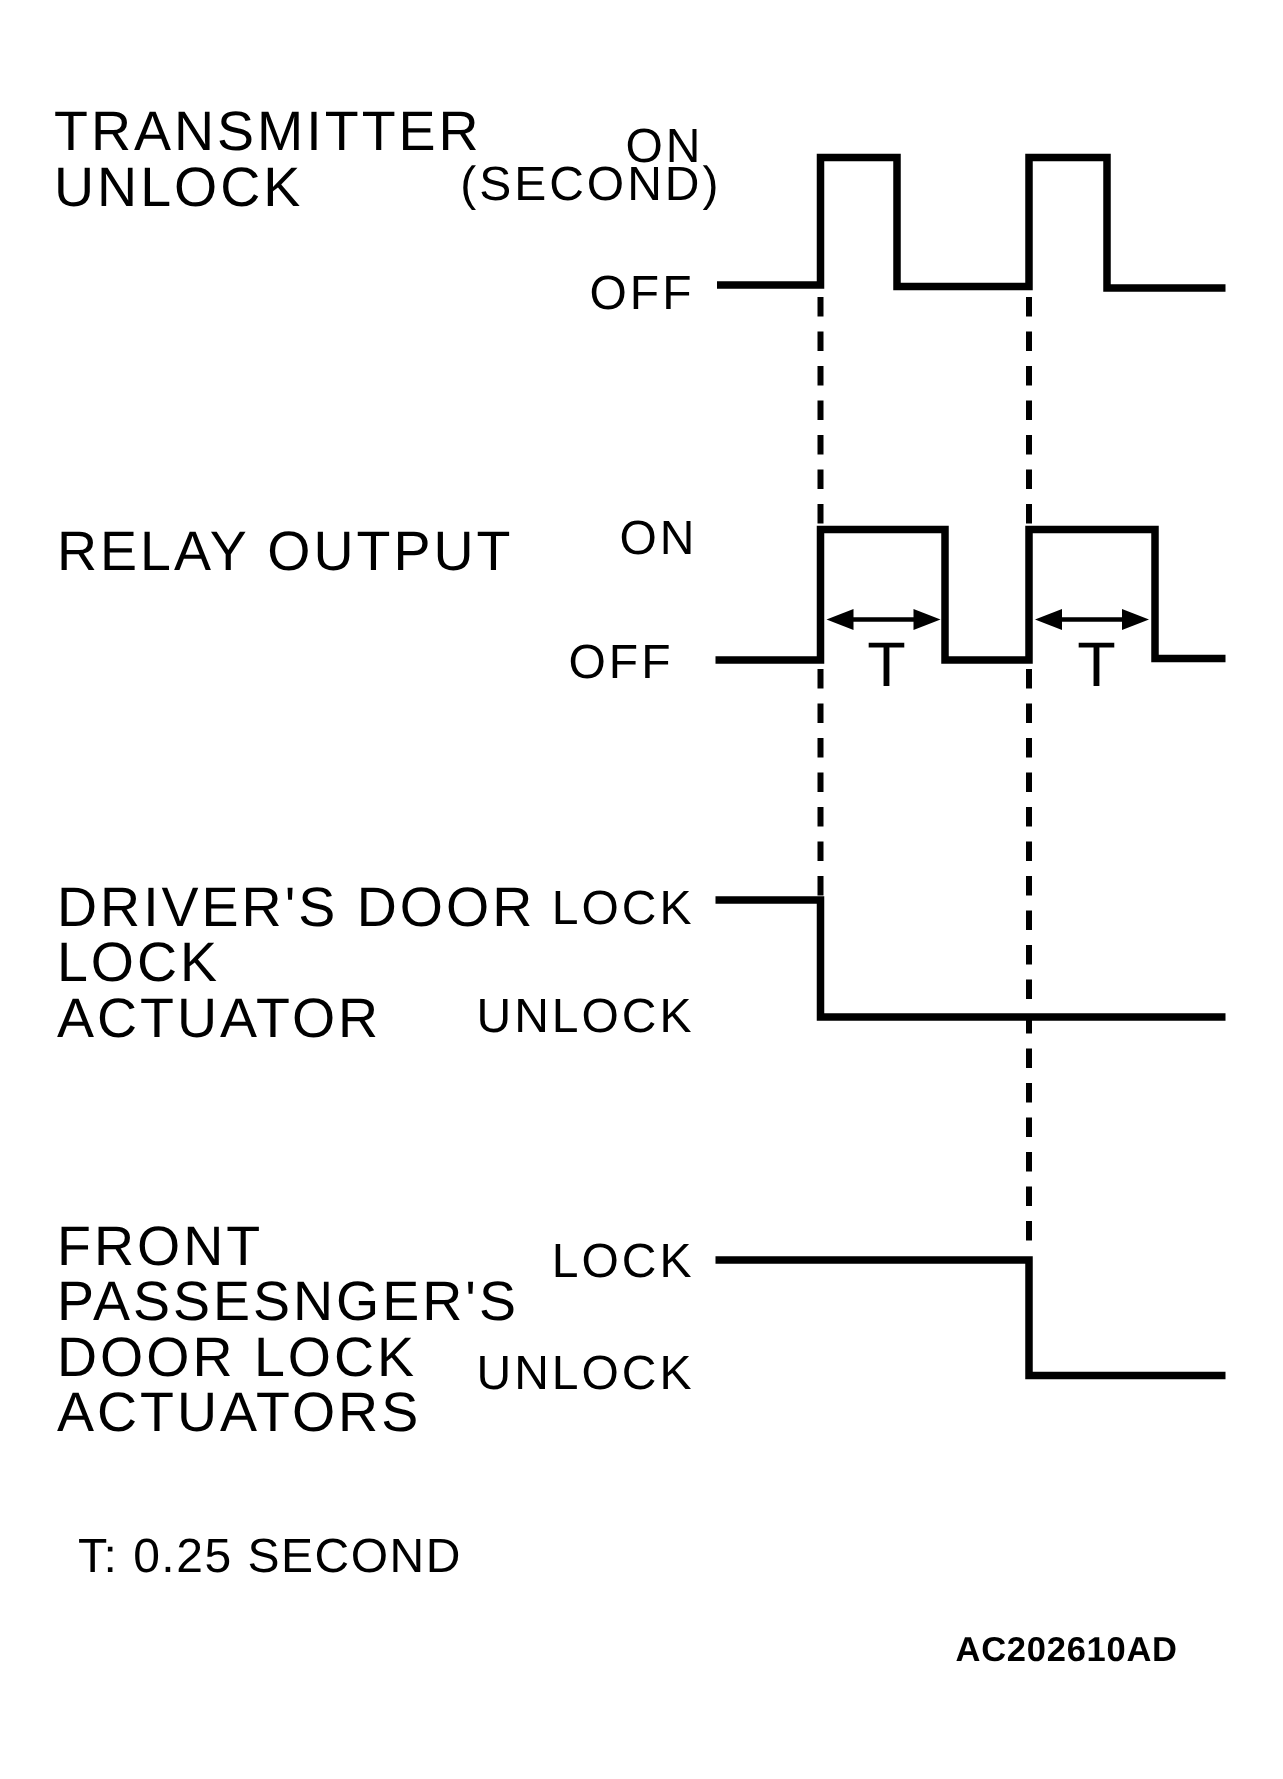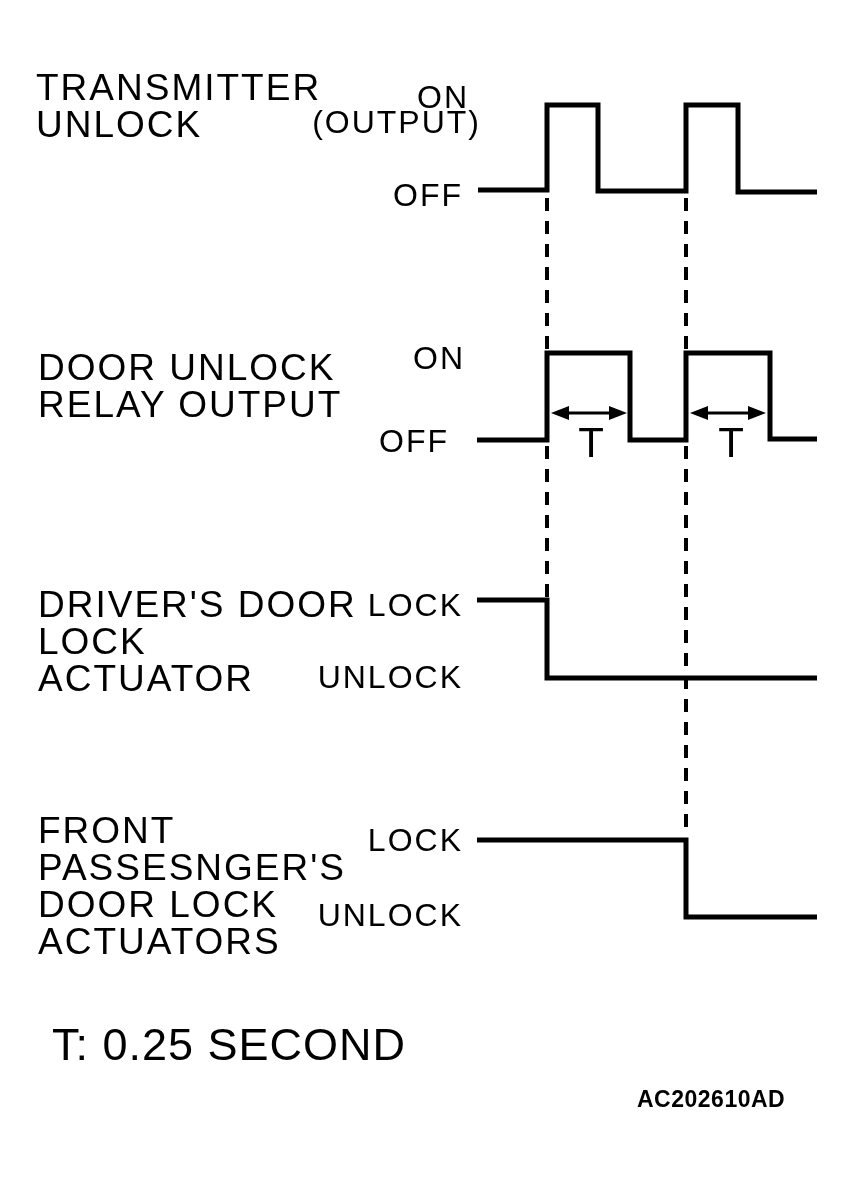--- a/index.html
+++ b/index.html
@@ -24,21 +24,21 @@
     position: absolute;
     font-size: 32px;
     letter-spacing: 2px;
     white-space: nowrap;
     text-align: right;
   }
   .footnote {
     position: absolute;
     left: 52px;
     top: 1019px;
-    font-size: 45px;
+    font-size: 32px;
     letter-spacing: 1px;
     white-space: nowrap;
   }
   .figcode {
     position: absolute;
     left: 637px;
     top: 1086px;
     font-size: 23px;
     font-weight: bold;
     letter-spacing: 0.5px;
@@ -67,25 +67,24 @@
       <polygon points="766,413 748,406 748,420" fill="#000000"></polygon>
       <text x="591" y="457" text-anchor="middle" fill="#000000" font-family="&quot;Liberation Sans&quot;, sans-serif" font-size="42">T</text>
       <text x="731" y="457" text-anchor="middle" fill="#000000" font-family="&quot;Liberation Sans&quot;, sans-serif" font-size="42">T</text>
     </svg>
 
   <div class="sig-label" style="left:36px; top:69px">
     <div>TRANSMITTER</div>
     <div>UNLOCK</div>
   </div>
   <div class="lvl" style="right:386px; top:79px">ON</div>
-  <div class="lvl" style="right:374px; top:104px">(OUTPUT)</div>
+  <div class="lvl" style="right:374px; top:104px">(SECOND)</div>
   <div class="lvl" style="right:392px; top:177px">OFF</div>
 
   <div class="sig-label" style="left:38px; top:349px">
-    <div>DOOR UNLOCK</div>
     <div>RELAY OUTPUT</div>
   </div>
   <div class="lvl" style="right:390px; top:340px">ON</div>
   <div class="lvl" style="right:406px; top:423px">OFF</div>
 
   <div class="sig-label" style="left:38px; top:586px">
     <div>DRIVER'S DOOR</div>
     <div>LOCK</div>
     <div>ACTUATOR</div>
   </div>

